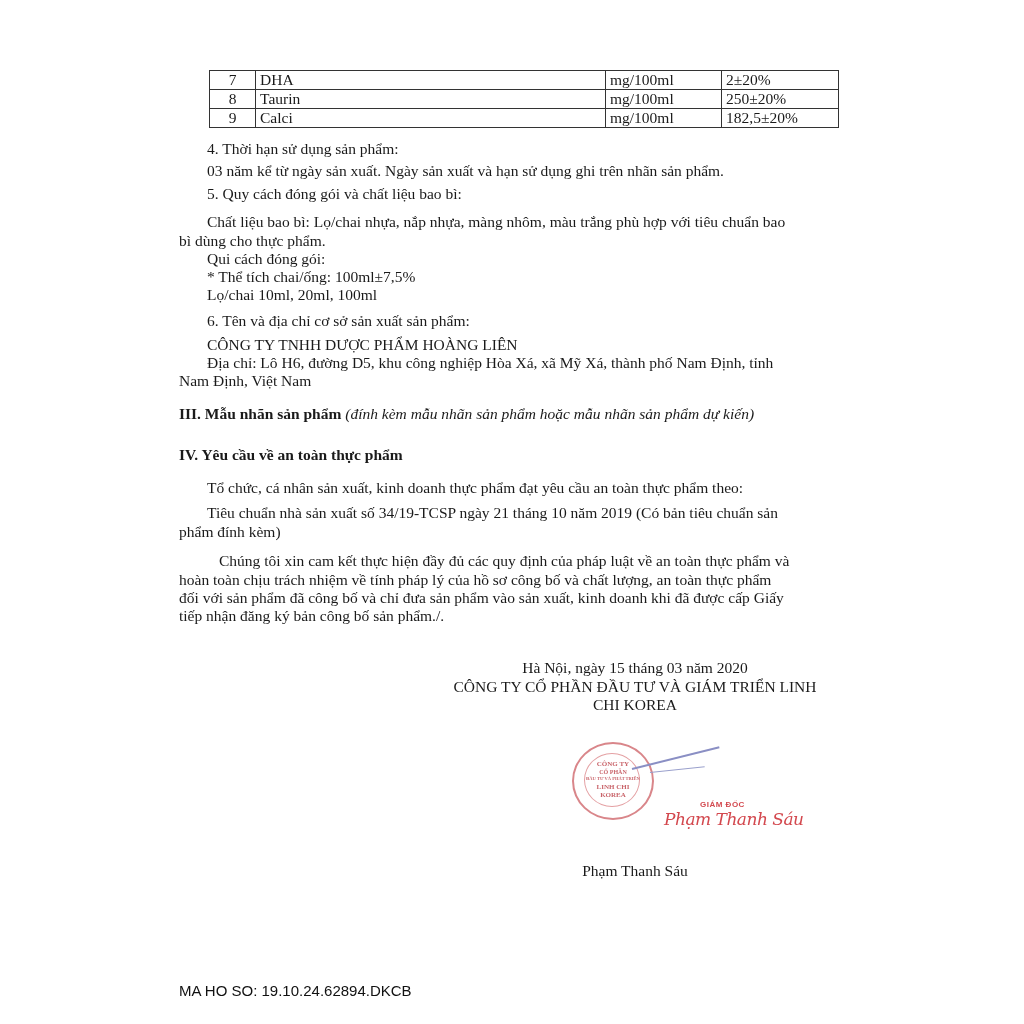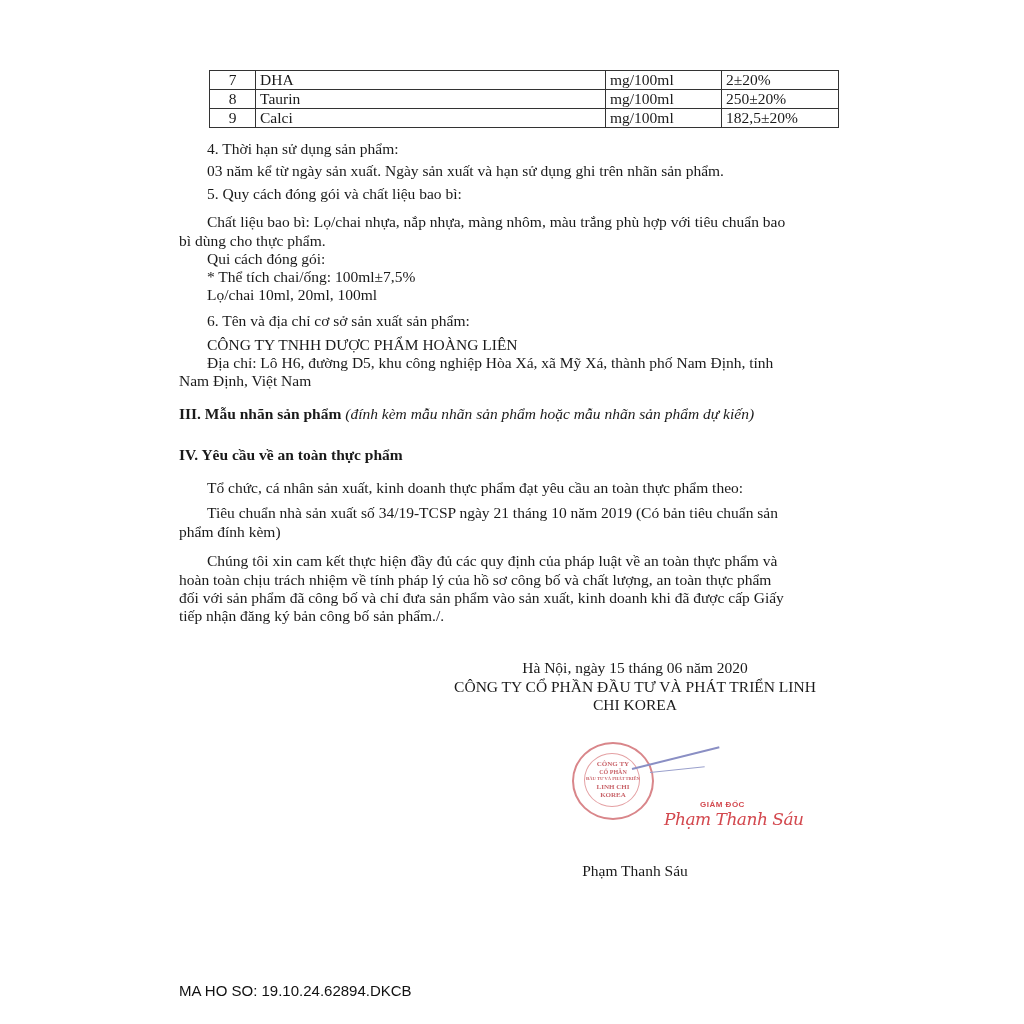--- a/index.html
+++ b/index.html
@@ -80,27 +80,27 @@
 
 <div class="abs txt" style="left:179px; top:404px;">
   <span class="bold">III. Mẫu nhãn sản phẩm</span>
   <span class="ital">(đính kèm mẫu nhãn sản phẩm hoặc mẫu nhãn sản phẩm dự kiến)</span>
 </div>
 
 <div class="abs txt bold" style="left:179px; top:445px;">IV. Yêu cầu về an toàn thực phẩm</div>
 <div class="abs txt" style="left:207px; top:478px;">Tổ chức, cá nhân sản xuất, kinh doanh thực phẩm đạt yêu cầu an toàn thực phẩm theo:</div>
 <div class="abs txt" style="left:207px; top:503px;text-align:right;">Tiêu chuẩn nhà sản xuất số 34/19-TCSP ngày 21 tháng 10 năm 2019 (Có bản tiêu chuẩn sản</div>
 <div class="abs txt" style="left:179px; top:522px;">phẩm đính kèm)</div>
-<div class="abs txt" style="left:207px; top:551px;">Chúng tôi xin cam kết thực hiện đầy đủ các quy định của pháp luật về an toàn thực phẩm và</div>
+<div class="abs txt" style="left:219px; top:551px;">Chúng tôi xin cam kết thực hiện đầy đủ các quy định của pháp luật về an toàn thực phẩm và</div>
 <div class="abs txt" style="left:179px; top:570px;">hoàn toàn chịu trách nhiệm về tính pháp lý của hồ sơ công bố và chất lượng, an toàn thực phẩm</div>
 <div class="abs txt" style="left:179px; top:588px;">đối với sản phẩm đã công bố và chỉ đưa sản phẩm vào sản xuất, kinh doanh khi đã được cấp Giấy</div>
 <div class="abs txt" style="left:179px; top:606px;">tiếp nhận đăng ký bản công bố sản phẩm./.</div>
 
-<div class="abs txt" style="left:420px; width:430px; text-align:center; top:658px;">Hà Nội, ngày 15 tháng 06 năm 2020</div>
-<div class="abs txt" style="left:420px; width:430px; text-align:center; top:677px;">CÔNG TY CỔ PHẦN ĐẦU TƯ VÀ PHÁT TRIỂN LINH</div>
+<div class="abs txt" style="left:420px; width:430px; text-align:center; top:658px;">Hà Nội, ngày 15 tháng 03 năm 2020</div>
+<div class="abs txt" style="left:420px; width:430px; text-align:center; top:677px;">CÔNG TY CỔ PHẦN ĐẦU TƯ VÀ GIÁM TRIỂN LINH</div>
 <div class="abs txt" style="left:420px; width:430px; text-align:center; top:695px;">CHI KOREA</div>
 
 <div class="stamp">
   <div class="stamp-inner"></div>
   <div class="stamp-text" style="top:16px;">CÔNG TY</div>
   <div class="stamp-text" style="top:24px; font-size:6px;">CỔ PHẦN</div>
   <div class="stamp-text" style="top:31px; font-size:4.5px;">ĐẦU TƯ VÀ PHÁT TRIỂN</div>
   <div class="stamp-text" style="top:39px;">LINH CHI</div>
   <div class="stamp-text" style="top:47px;">KOREA</div>
 </div>

